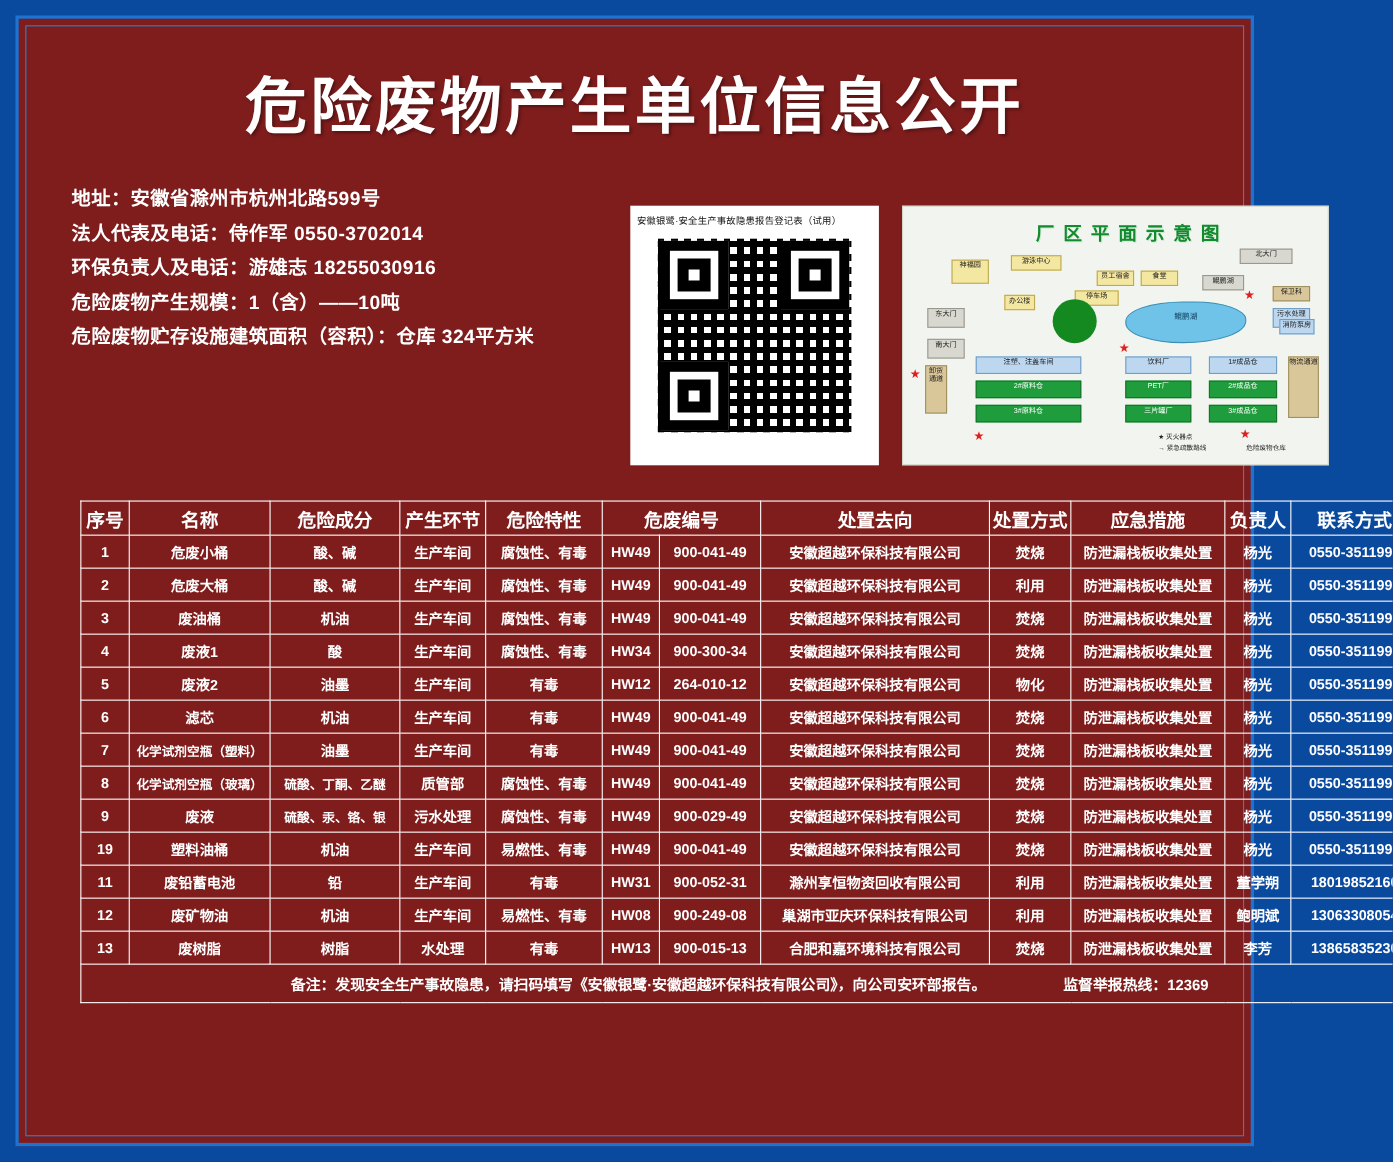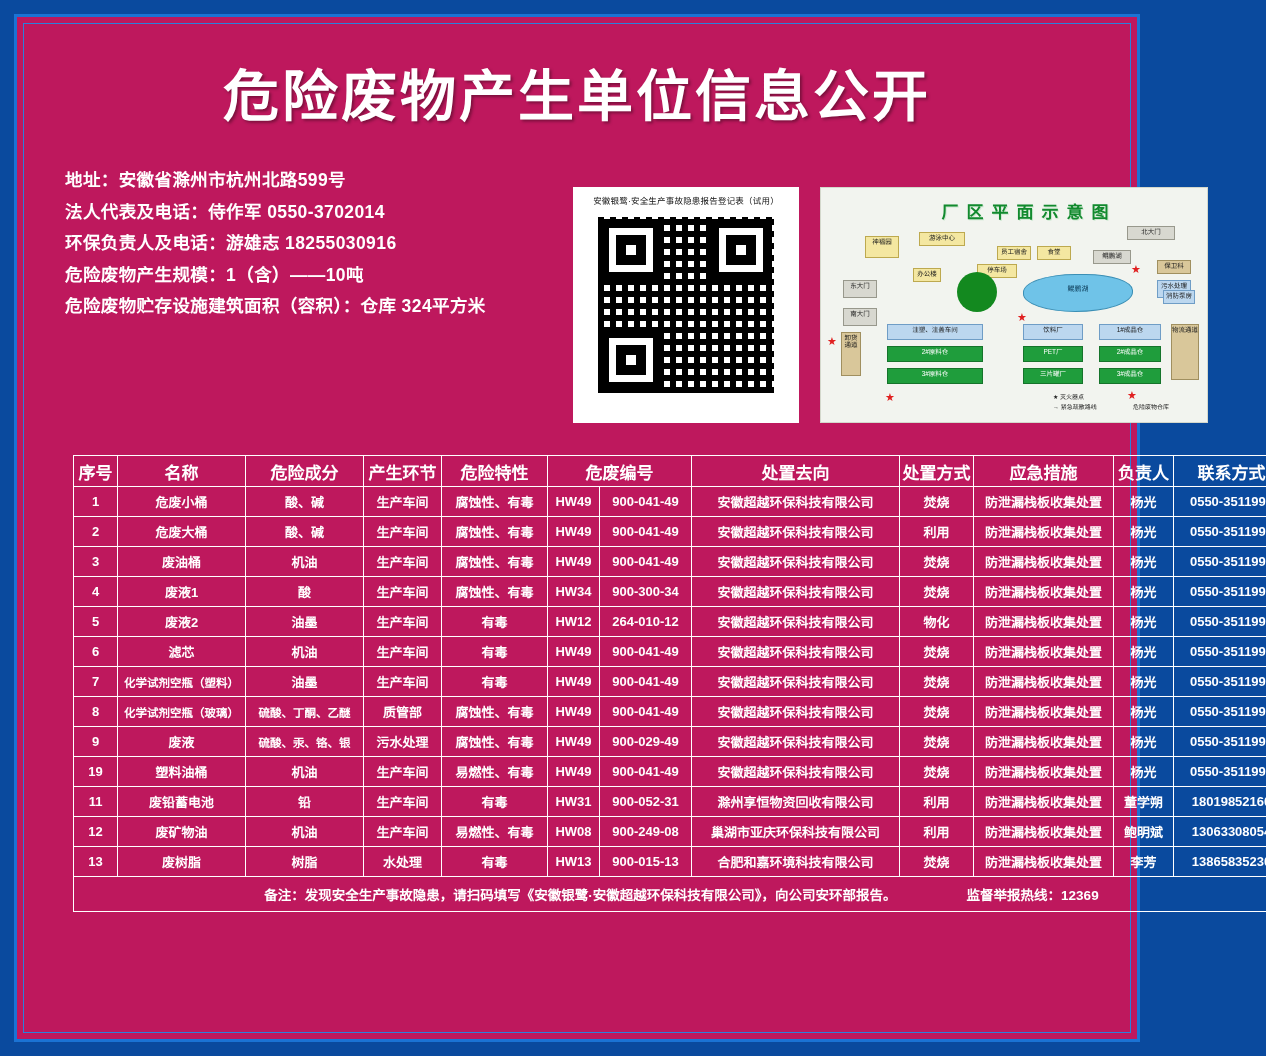--- a/index.html
+++ b/index.html
@@ -14,21 +14,21 @@
     color: #ffffff;
     overflow: hidden;
     position: relative;
   }
   .board {
     position: absolute;
     left: 14px;
     top: 14px;
     width: 1126px;
     height: 1028px;
-    background: #be185d;
+    background: #7f1d1d;
     border: 3px solid #1b73d4;
     box-sizing: border-box;
   }
   .inner {
     position: absolute;
     inset: 6px;
     border: 1px solid #2a80dd;
     box-sizing: border-box;
   }
 
@@ -65,21 +65,21 @@
   
   .qr-card {
     position: absolute;
     left: 556px;
     top: 170px;
     width: 226px;
     height: 236px;
     background: #ffffff;
     box-sizing: border-box;
     padding: 8px 6px 6px 6px;
-    text-align: center;
+    text-align: left;
   }
   .qr-caption {
     font-size: 8.5px;
     color: #111;
     line-height: 12px;
     white-space: nowrap;
     letter-spacing: 0.2px;
   }
   .qr-img {
     width: 176px;

